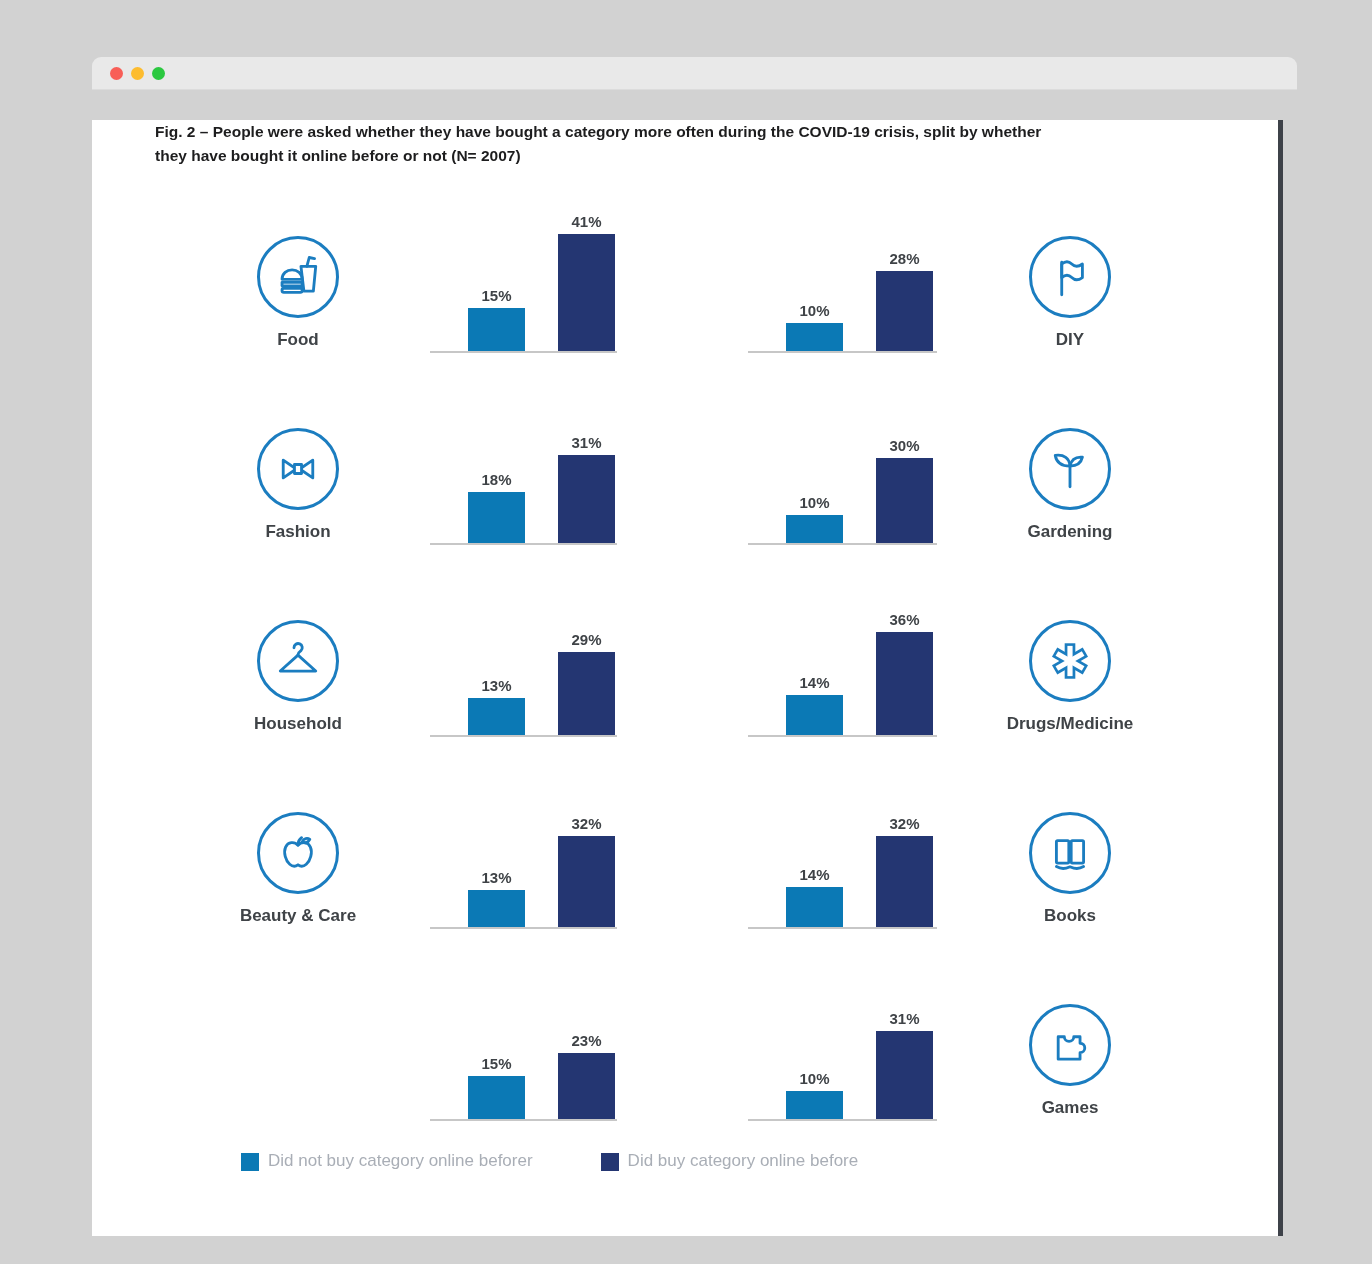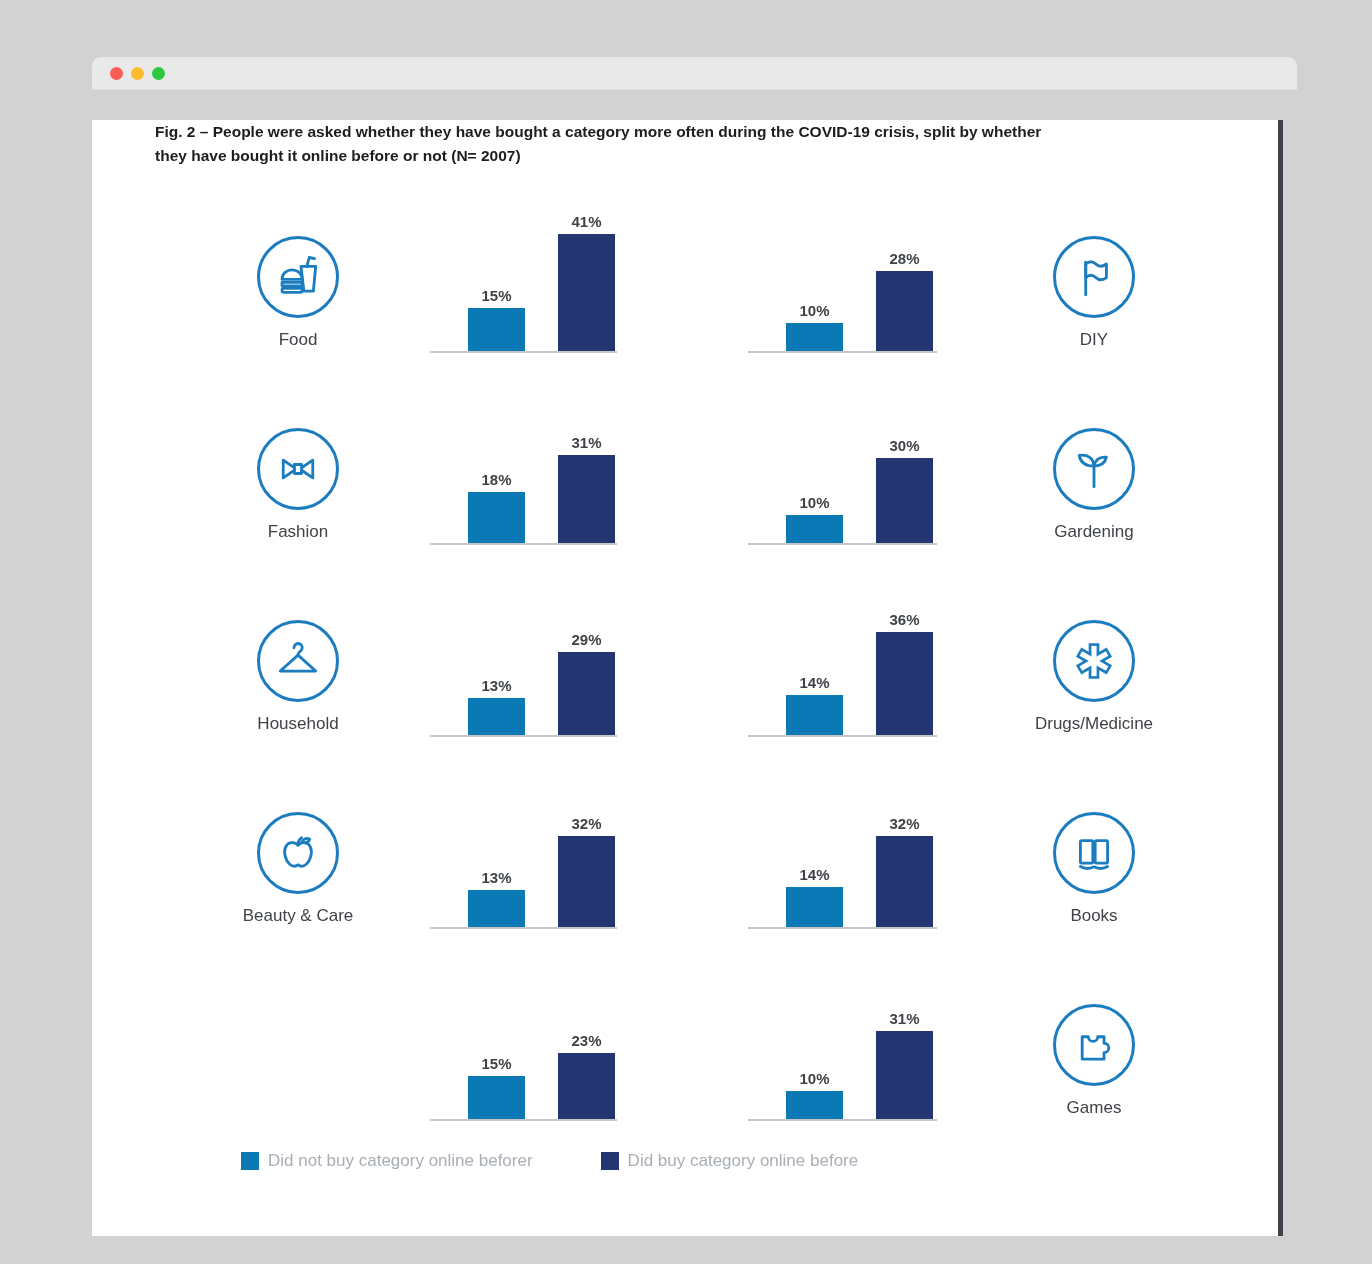--- a/index.html
+++ b/index.html
@@ -15,37 +15,37 @@
   .dot.green { background:#2bc840; }
   .content { position:relative; width:1191px; height:1116px; background:#ffffff; border-right:5px solid #3e4249; }
 
   .caption { margin:30px 0 0 63px; max-width:1030px; font-size:15.5px; font-weight:700; color:#1d1d1e; line-height:23.5px; }
 
   .rows { position:relative; margin-top:-6px; width:1186px; }
   .chart-row { position:relative; height:192px; width:1186px; }
 
   .icon-block { position:absolute; bottom:3px; width:200px; display:flex; flex-direction:column; align-items:center; }
   .icon-left  { left:106px; }
-  .icon-right { left:902px; }
+  .icon-right { left:878px; }
   .icon-circle { width:82px; height:82px; border:3.2px solid #1b7dc0; border-radius:50%; display:flex; align-items:center; justify-content:center; }
   .icon-circle svg { display:block; }
-  .icon-label { margin-top:12px; font-size:17px; font-weight:400; color:#3f4347; white-space:nowrap; }
+  .icon-label { margin-top:12px; font-size:17px; font-weight:700; color:#3f4347; white-space:nowrap; }
 
   .mini-chart { position:absolute; bottom:0; height:170px; }
   .chart-left  { left:338px; width:187px; }
   .chart-right { left:656px; width:189px; }
   .axis { position:absolute; left:0; right:0; bottom:0; height:2px; background:#c7c7c7; }
   .bar-col { position:absolute; bottom:2px; width:57px; display:flex; flex-direction:column; align-items:center;padding-left:36px; }
   .bar-col.s0 { left:20px; }
   .bar-col.s1 { left:110px; }
   .pct { font-size:15px; font-weight:700; color:#3f4347; margin-bottom:4px; }
   .bar { width:57px; }
 
   .legend { display:flex; align-items:center; margin:30px 0 0 117px; }
-  .legend-item { display:flex; align-items:center; margin-right:36px;padding-left:32px; }
+  .legend-item { display:flex; align-items:flex-end; margin-right:36px;padding-left:32px; }
   .legend-swatch { width:18px; height:18px; margin-right:9px; }
   .legend-label { font-size:17px; color:#a9aeb6; }
 </style>
 </head>
 <body>
 
 <div class="stage">
   <div class="window">
     <div class="titlebar">
       <span class="dot red"></span>

